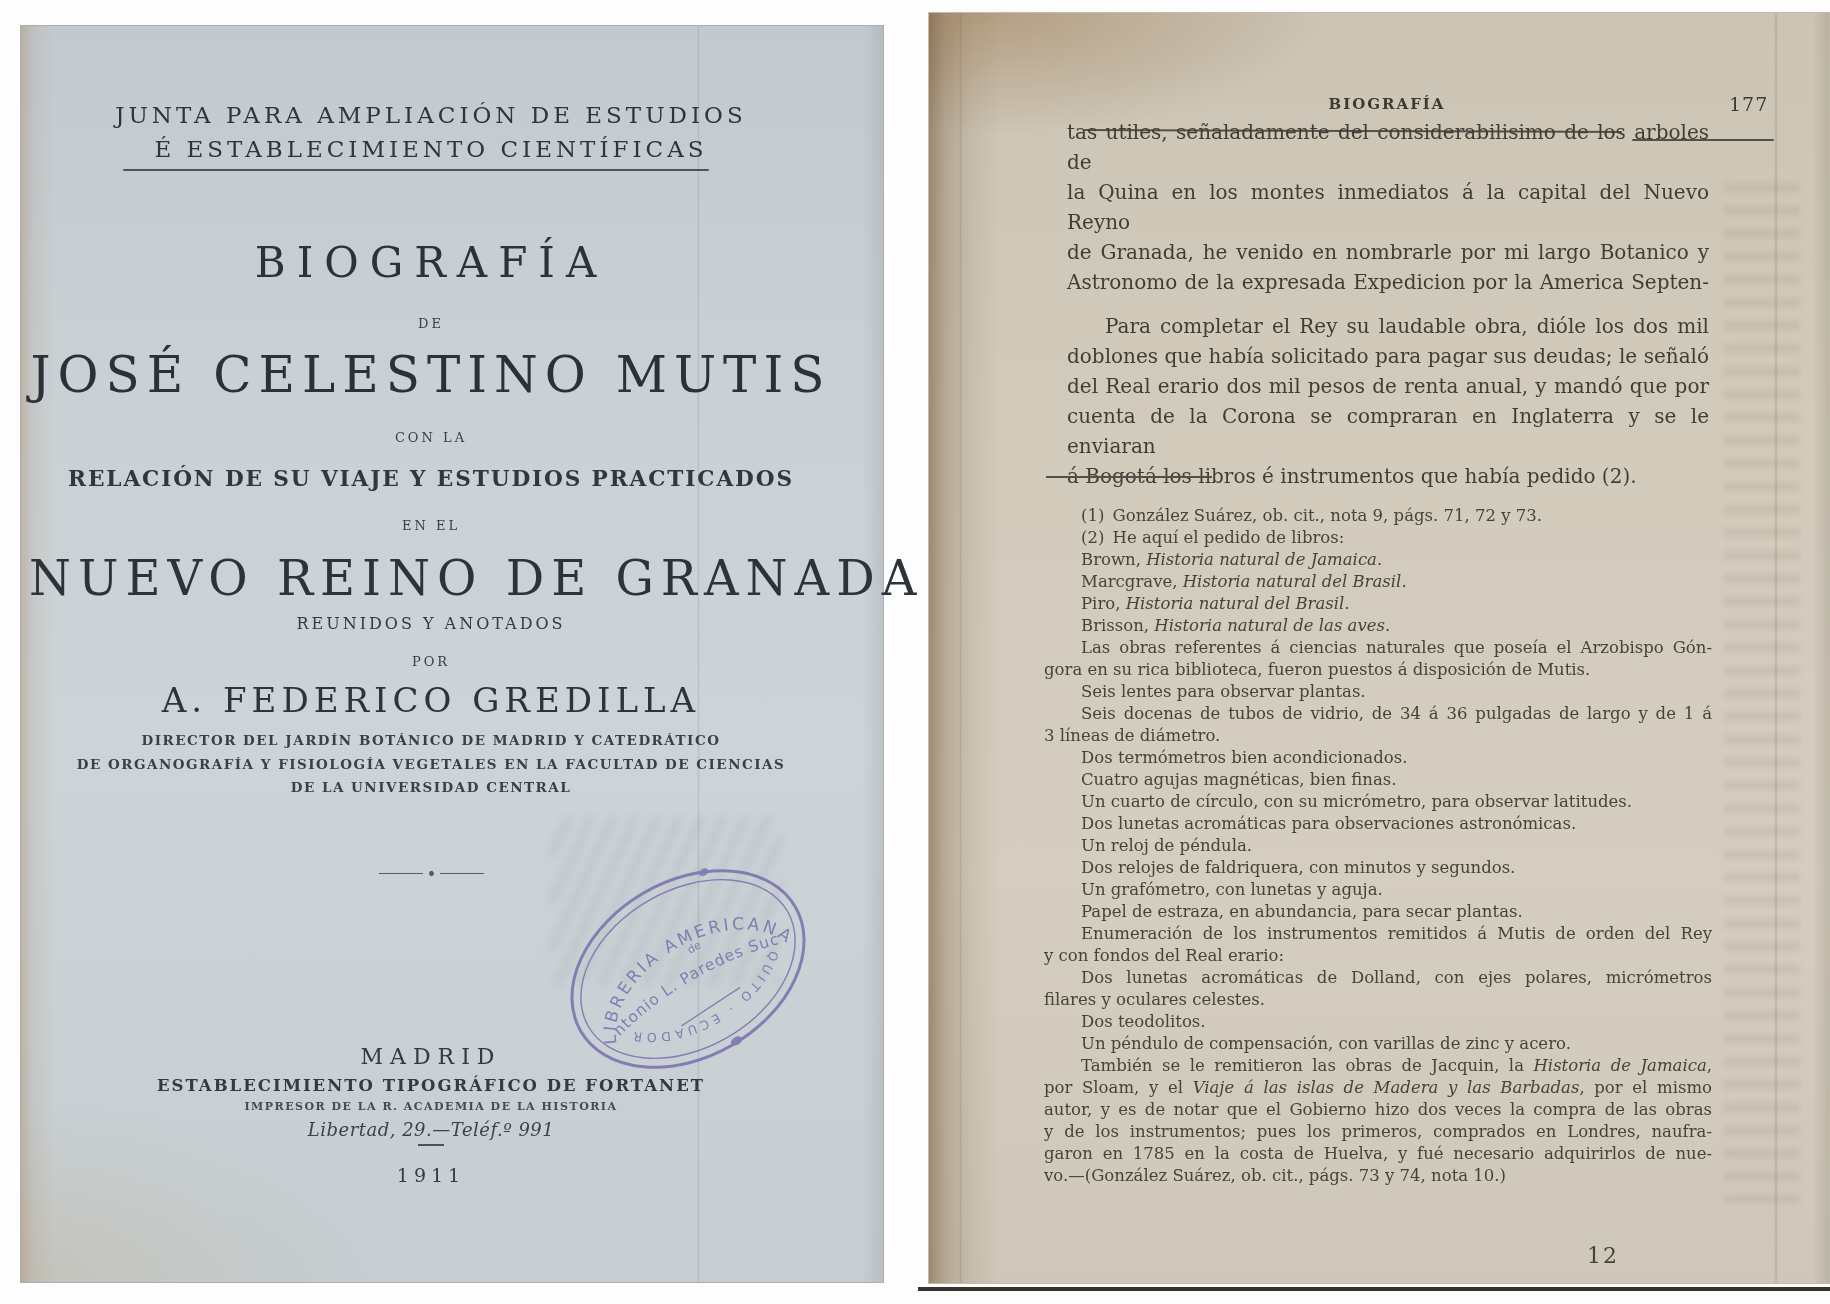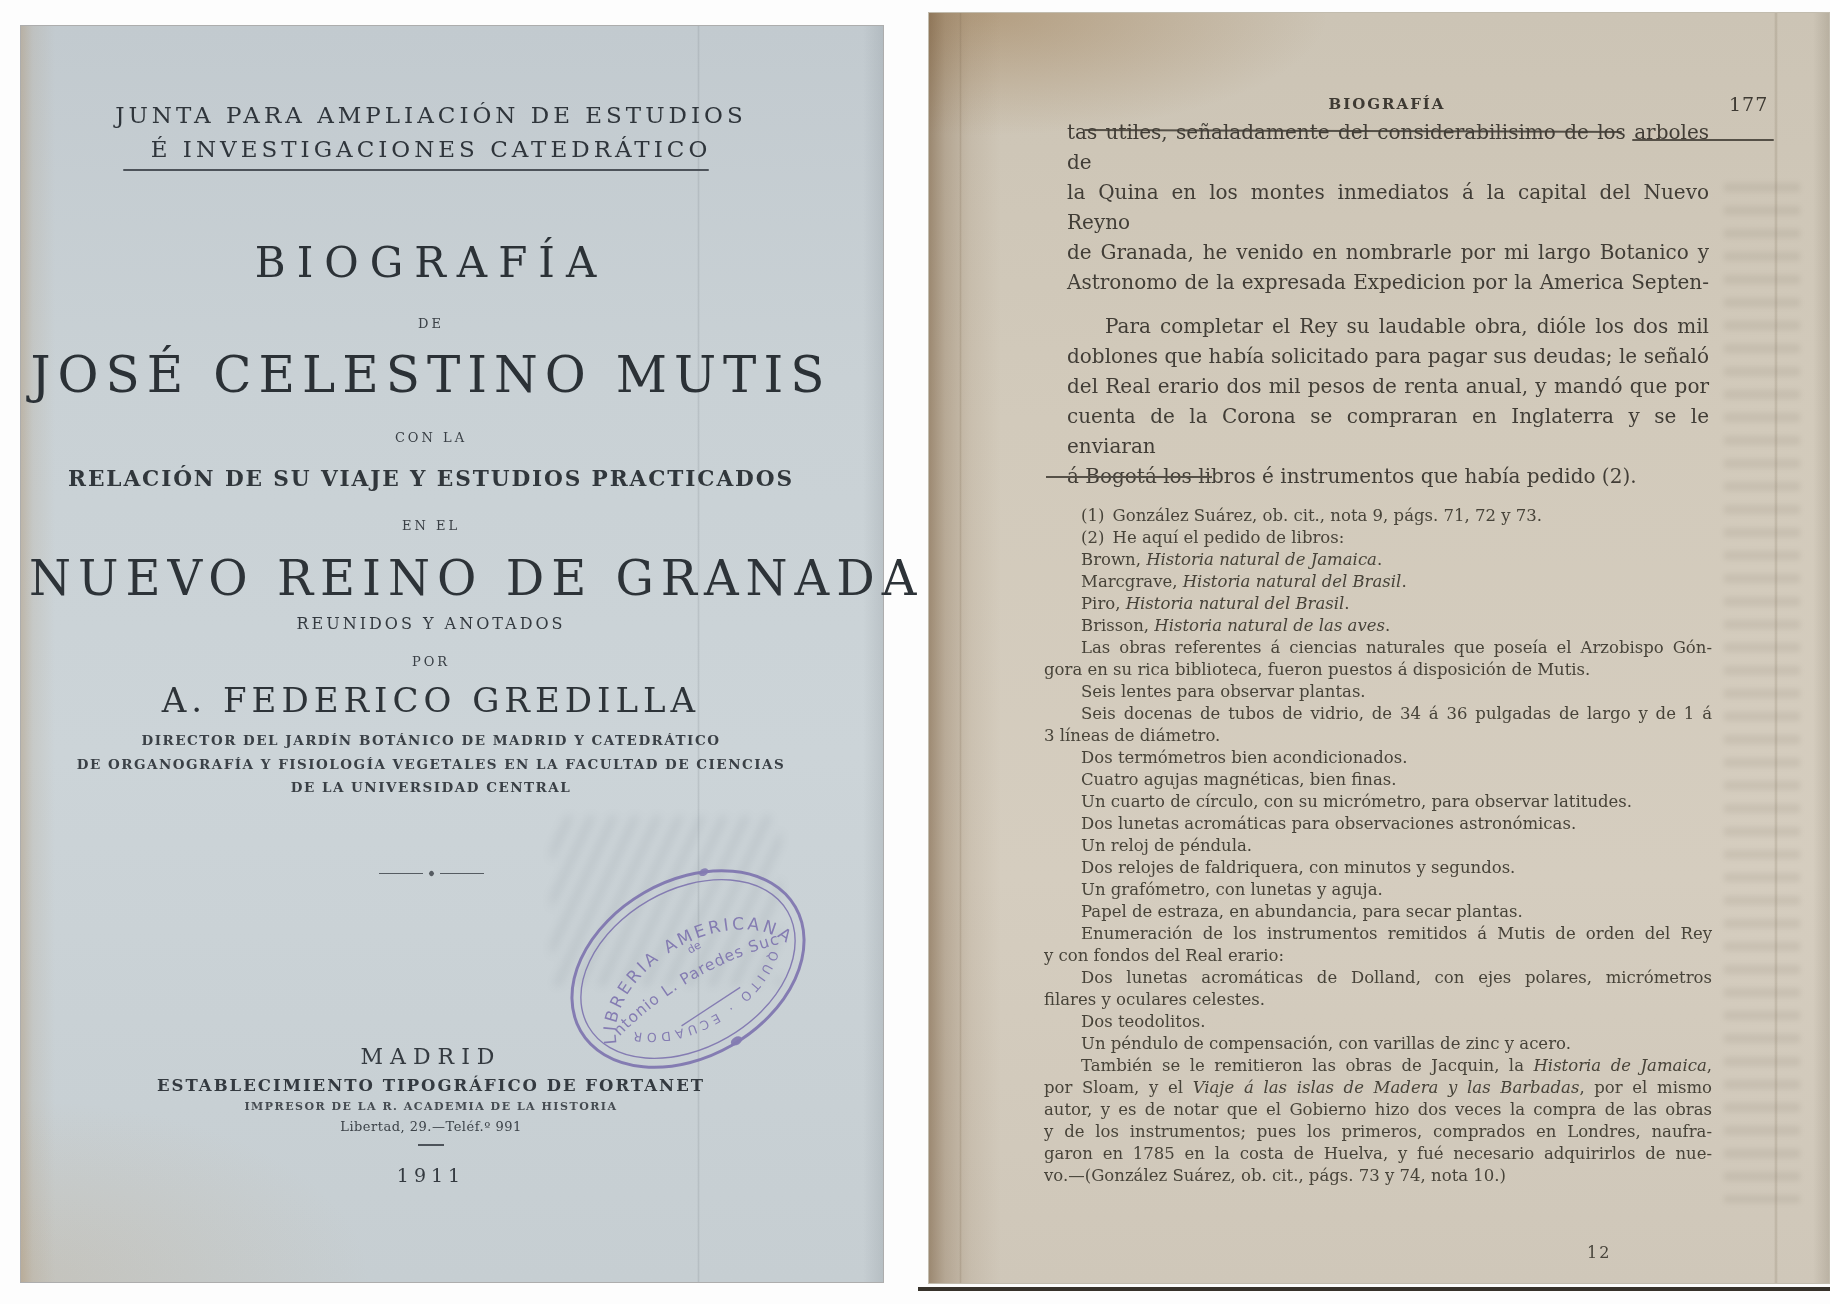--- a/index.html
+++ b/index.html
@@ -24,21 +24,21 @@
   .lp-small{font-size:13px;letter-spacing:3px;color:#3a4046;}
   .lp-subject{font-size:50px;letter-spacing:7px;color:#2b3136;}
   .lp-subtitle{font-size:23px;letter-spacing:2px;font-weight:700;transform:scaleX(.94);color:#31373c;}
   .lp-region{font-size:48px;letter-spacing:7px;color:#2d3338;}
   .lp-compiled{font-size:16px;letter-spacing:3px;}
   .lp-author{font-size:34px;letter-spacing:5px;color:#2d3338;}
   .lp-dir{font-size:13.5px;letter-spacing:1.5px;font-weight:700;color:#3a4046;}
   .lp-city{font-size:22px;letter-spacing:7px;}
   .lp-pub1{font-size:16.5px;letter-spacing:2px;font-weight:600;}
   .lp-pub2{font-size:11px;letter-spacing:1.5px;font-weight:600;color:#454b51;}
-  .lp-pub3{font-size:13px;letter-spacing:.5px;color:#3c4248;}
+  .lp-pub3{font-size:18px;letter-spacing:.5px;color:#3c4248;font-style:italic;}
   .lp-year{font-size:19px;letter-spacing:5px;}
   .lp-orn{position:absolute;left:0;top:845px;width:820px;display:flex;align-items:center;justify-content:center;gap:6px;}
   .lp-orn .bar{width:44px;height:1.5px;background:#565c62;}
   .lp-orn .dot{width:5px;height:5px;background:#565c62;border-radius:50%;transform:rotate(45deg);}
   .lp-dash{position:absolute;left:8px;top:1118px;width:804px;display:flex;justify-content:center;}
   .lp-dash .bar{width:26px;height:1.5px;background:#4d535a;}
   .ghost{position:absolute;left:530px;top:790px;width:230px;height:170px;filter:blur(5px);opacity:.18;
     background:repeating-linear-gradient(115deg,rgba(90,100,110,.0) 0 14px,rgba(90,100,110,.8) 14px 20px);}
   .stamp-wrap{position:absolute;left:517px;top:793px;width:300px;height:300px;opacity:.82;}
   
@@ -58,40 +58,40 @@
   .rp-header-title{position:absolute;left:138px;top:82px;width:640px;text-align:center;
     font-size:15px;font-weight:700;letter-spacing:2px;color:#3e3a33;}
   .rp-pagenum{position:absolute;left:800px;top:80px;font-size:19px;letter-spacing:1px;color:#3e3a33;}
   .rp-rule1{position:absolute;left:155px;top:117px;width:538px;height:2px;background:#555047;border-radius:2px;transform:rotate(.2deg);}
   .rp-rule2{position:absolute;left:703px;top:126px;width:142px;height:2px;background:#555047;border-radius:2px;}
   .rp-body{position:absolute;left:138px;width:642px;font-size:20px;line-height:30px;color:#413d36;}
   .rp-p1{top:104px;}
   .rp-p2{top:298px;}
   .rp-fnrule{position:absolute;left:117px;top:463px;width:166px;height:1.5px;background:#555047;}
   .rp-fn{position:absolute;left:115px;top:492px;width:668px;font-size:16.5px;line-height:22px;color:#474339;}
-  .rp-sig{position:absolute;left:658px;top:1230px;font-size:16px;letter-spacing:2px;color:#47433a;}
+  .rp-sig{position:absolute;left:658px;top:1230px;font-size:22px;letter-spacing:2px;color:#47433a;}
   
   .tl{white-space:nowrap;text-align:left;}
   .tl.just{white-space:normal;text-align:justify;text-align-last:justify;}
   .tl.ind{text-indent:38px;}
   .rp-fn .tl.ind{text-indent:37px;}
   i{font-style:italic;}
   .dark-edge{position:absolute;left:918px;top:1287px;width:912px;height:4px;background:#37322b;}
   .stamp-text{font-family:"DejaVu Sans",sans-serif;}
 </style>
 </head>
 <body>
 
 <div class="canvas">
 
   <section class="page page-left">
     <div class="lp-crease"></div>
 
     <div class="lp-item lp-inst" style="top:76px">JUNTA PARA AMPLIACIÓN DE ESTUDIOS</div>
-    <div class="lp-item lp-inst" style="top:110px">É INVESTIGACIONES CATEDRÁTICO</div>
+    <div class="lp-item lp-inst" style="top:110px">É ESTABLECIMIENTO CIENTÍFICAS</div>
     <div class="lp-rule"></div>
 
     <div class="lp-item lp-title" style="top:212px">BIOGRAFÍA</div>
     <div class="lp-item lp-small" style="top:290px">DE</div>
     <div class="lp-item lp-subject" style="top:320px">JOSÉ CELESTINO MUTIS</div>
     <div class="lp-item lp-small" style="top:404px">CON LA</div>
     <div class="lp-item lp-subtitle" style="top:438px">RELACIÓN DE SU VIAJE Y ESTUDIOS PRACTICADOS</div>
     <div class="lp-item lp-small" style="top:492px">EN EL</div>
     <div class="lp-item lp-region" style="top:524px">NUEVO REINO DE GRANADA</div>
     <div class="lp-item lp-compiled" style="top:588px">REUNIDOS Y ANOTADOS</div>

